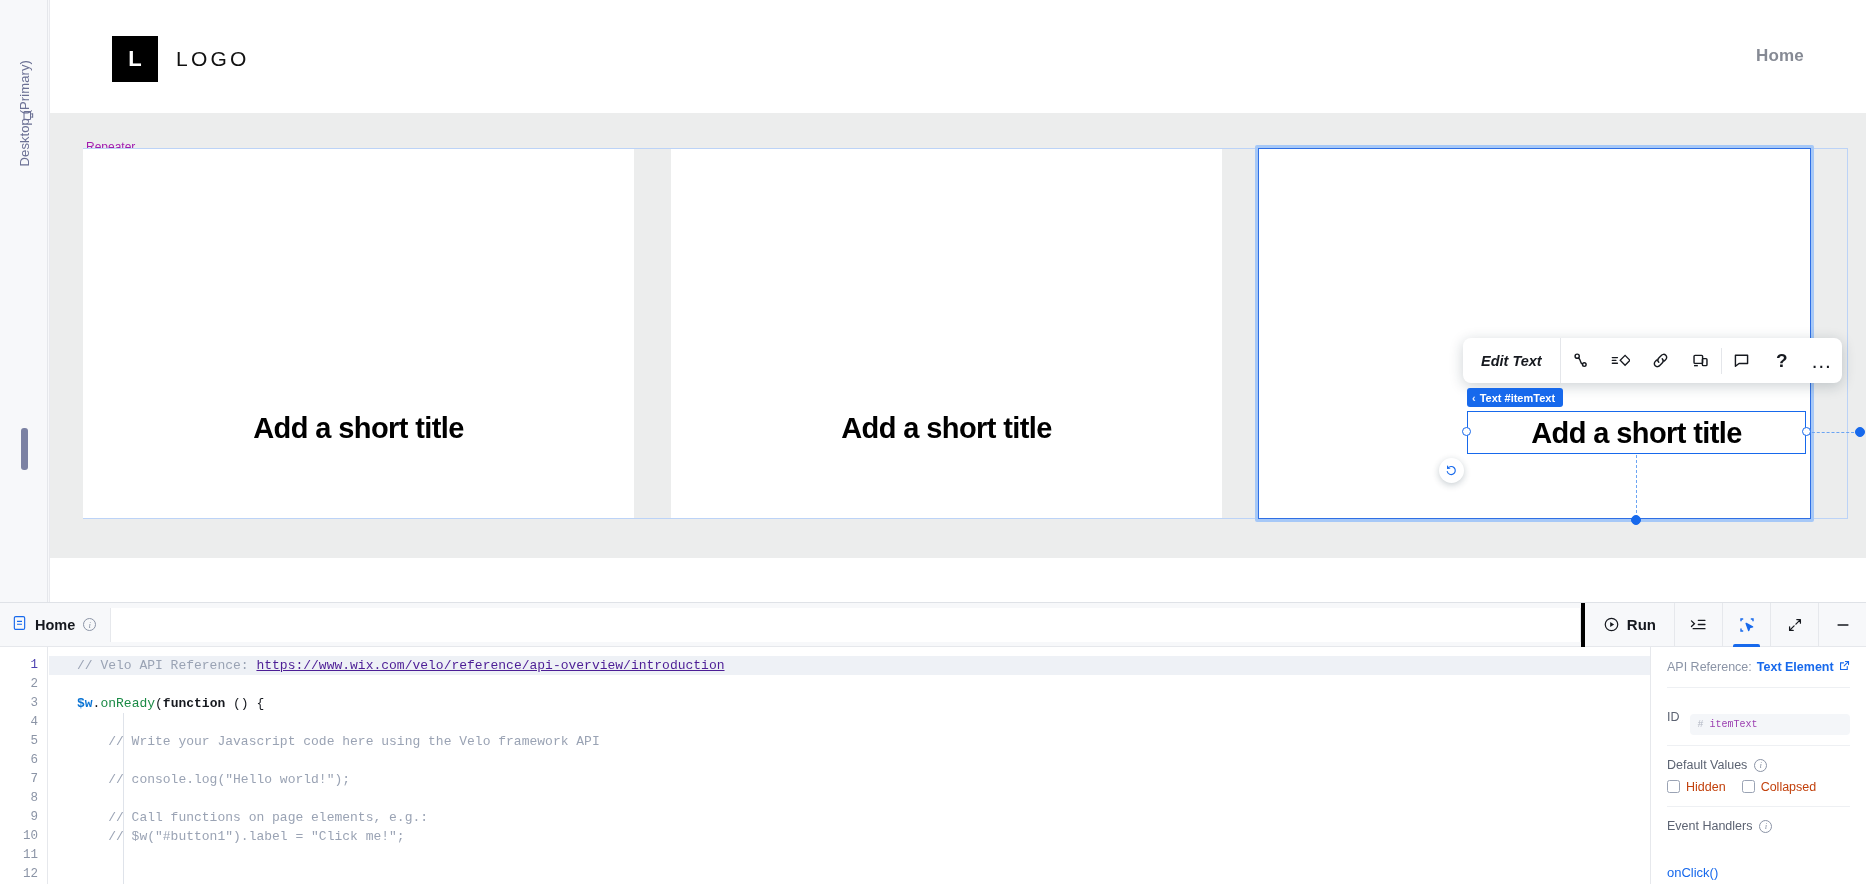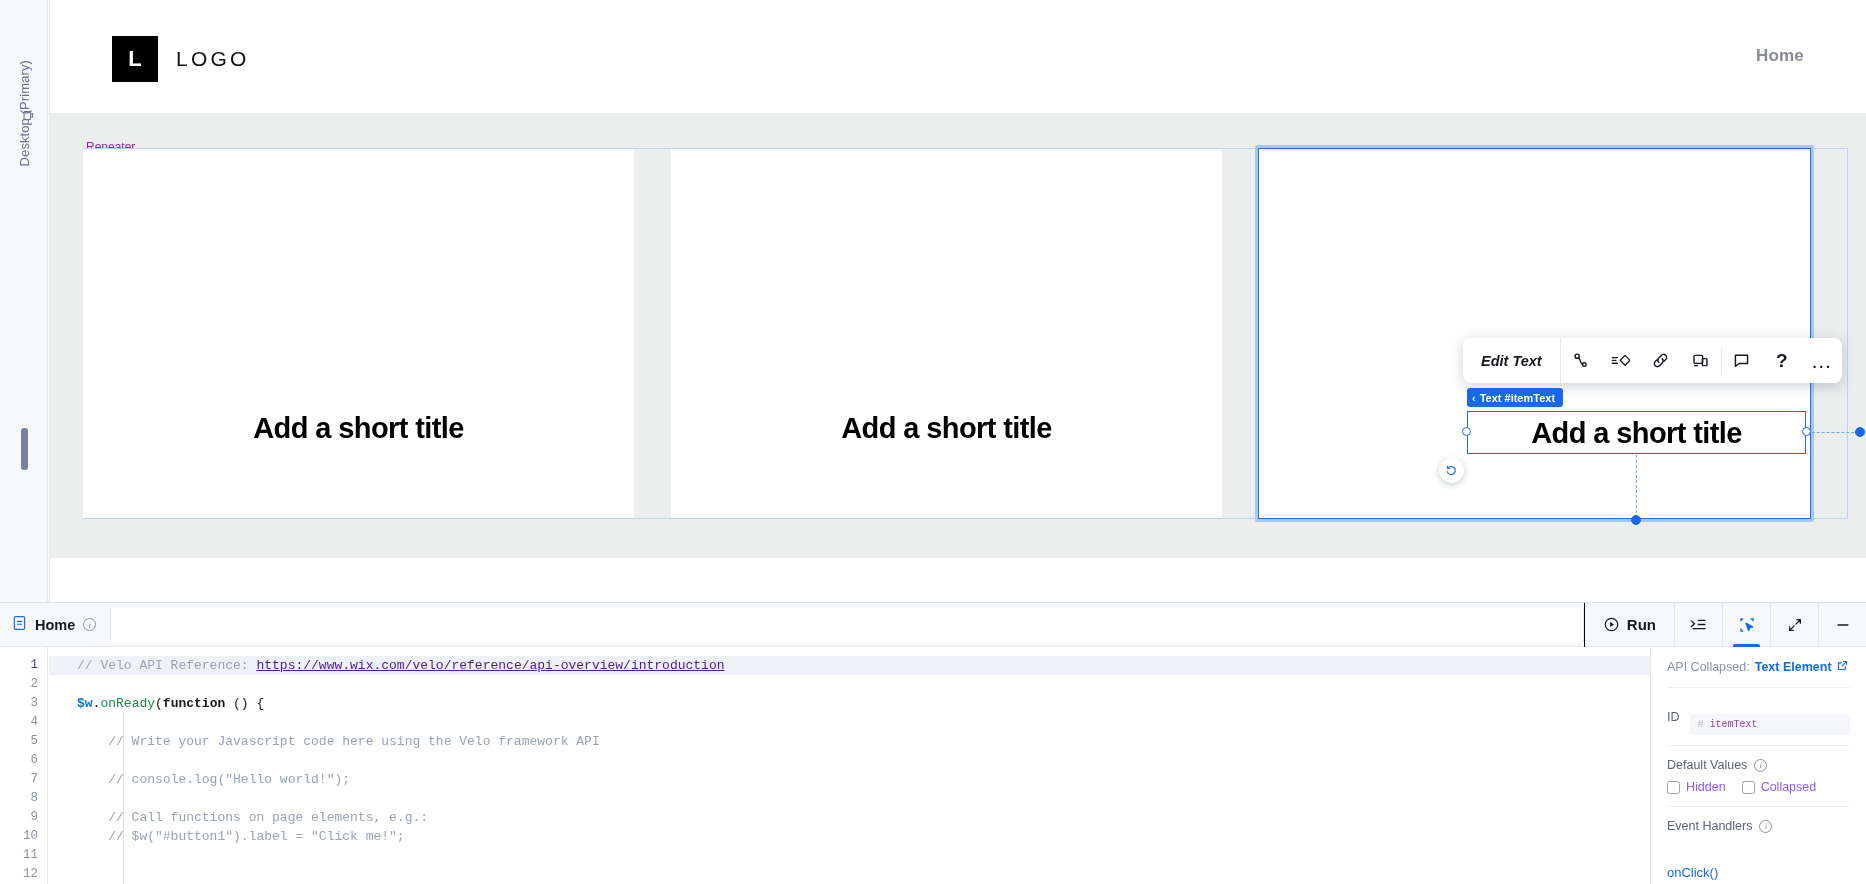--- a/index.html
+++ b/index.html
@@ -90,21 +90,21 @@
     border-top:1px solid #dfe2e7; }
   .code-bar{ position:absolute; left:0; top:0; right:0; height:44px; background:#f7f8fa;
     border-bottom:1px solid #e6e8ec; display:flex; align-items:center; }
   .file-tab{ display:flex; align-items:center; gap:8px; padding:0 14px 0 12px; height:44px; cursor:pointer;}
   .file-tab .name{ font-size:14.5px; color:#16191f; font-weight:600;}
   .tab-slot{ flex:1 1 auto; height:34px; margin:0 0 0 0; background:#fff;
     border:1px solid #e6e8ec; border-bottom:none; border-top:none; }
   .bar-right{ display:flex; align-items:stretch; height:44px; }
   .bar-btn{ width:48px; display:flex; align-items:center; justify-content:center;
     border-left:1px solid #e6e8ec; cursor:pointer; color:#16191f; position:relative;}
-  .run-btn{ display:flex; align-items:center; gap:7px; padding:0 18px; border-left:1px solid #000000;
+  .run-btn{ display:flex; align-items:center; gap:7px; padding:0 18px; border-left:4px solid #000000;
     font-size:15px; color:#16191f; font-weight:600; cursor:pointer;}
   .bar-btn.active{ color:#1769ec; }
   .bar-btn.active::after{ content:""; position:absolute; left:10px; right:10px; bottom:0;
     height:3px; background:#1769ec; border-radius:2px 2px 0 0;}
 
   
   .editor{ position:absolute; left:0; top:44px; right:216px; bottom:0; background:#fff;
     font-family:"Liberation Mono","DejaVu Sans Mono",monospace; font-size:13px; }
   .gutter{ position:absolute; left:0; top:0; width:48px; bottom:0; background:#fff;
     border-right:1px solid #e6e8ec; text-align:right; padding-top:9px; }
@@ -127,21 +127,21 @@
     border-bottom:1px solid #eef0f3; }
   .api-row .ref{ color:#1769ec; font-weight:600; }
   .id-row{ display:flex; align-items:center; gap:10px; padding:10px 0; border-bottom:1px solid #eef0f3;}
   .id-row .k{ font-size:12.5px; color:#5c6372;}
   .id-pill{ flex:1; background:#f4f6f9; border-radius:4px; padding:5px 8px;
     font-family:"Liberation Mono",monospace; font-size:10px; color:#9b3fb0;margin-top:16px;}
   .id-pill .hash{ color:#b3b8c4; }
   .sec-title{ display:flex; align-items:center; gap:7px; font-size:12.5px; color:#5c6372;
     padding:12px 0 8px;}
   .cbs{ display:flex; gap:16px; align-items:center; padding-bottom:12px; border-bottom:1px solid #eef0f3;}
-  .cb{ display:flex; align-items:flex-end; gap:6px; font-size:12.5px; color:#8b5cf6; cursor:pointer;}
+  .cb{ display:flex; align-items:flex-start; gap:6px; font-size:12.5px; color:#c2410c; cursor:pointer;}
   .cbox{ width:13px; height:13px; border:1.3px solid #9aa3b4; border-radius:2.5px; background:#fff;}
   .handler{ color:#1769ec; font-size:13px; padding:4px 0; cursor:pointer;margin-top:20px; }
   .info-i{ width:13px; height:13px; border:1.2px solid #8b94a6; border-radius:50%;
     display:inline-flex; align-items:center; justify-content:center; font-size:9px;
     color:#8b94a6; font-style:italic; font-family:"Liberation Serif",serif; flex:none;}
 </style>
 </head>
 <body>
 
 <div id="app">
@@ -324,21 +324,21 @@
         <div class="cl">&nbsp;</div>
         <div class="cl cmt">    // Call functions on page elements, e.g.:</div>
         <div class="cl cmt">    // $w("#button1").label = "Click me!";</div>
         <div class="cl">&nbsp;</div>
 
       </div>
     </div>
 
     <div class="api-panel">
       <div class="api-row">
-        <span>API Collapsed:</span>
+        <span>API Reference:</span>
         <span class="ref">Text Element</span>
         <span>
           <svg width="11" height="11" viewBox="0 0 12 12" fill="none" stroke="#1769ec" stroke-width="1.2" stroke-linecap="round">
             <path d="M7 1.6h3.4V5"></path>
               <path d="M10.2 1.8L5.6 6.4"></path>
               <path d="M9 7.2v3.2H1.7V3.1H5"></path>
           </svg>
         </span>
       </div>
 

